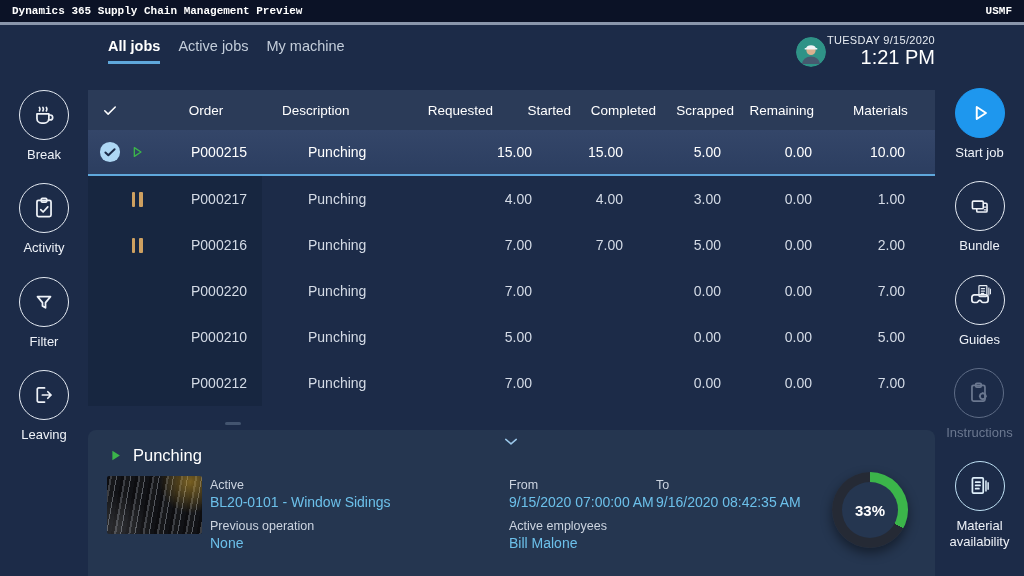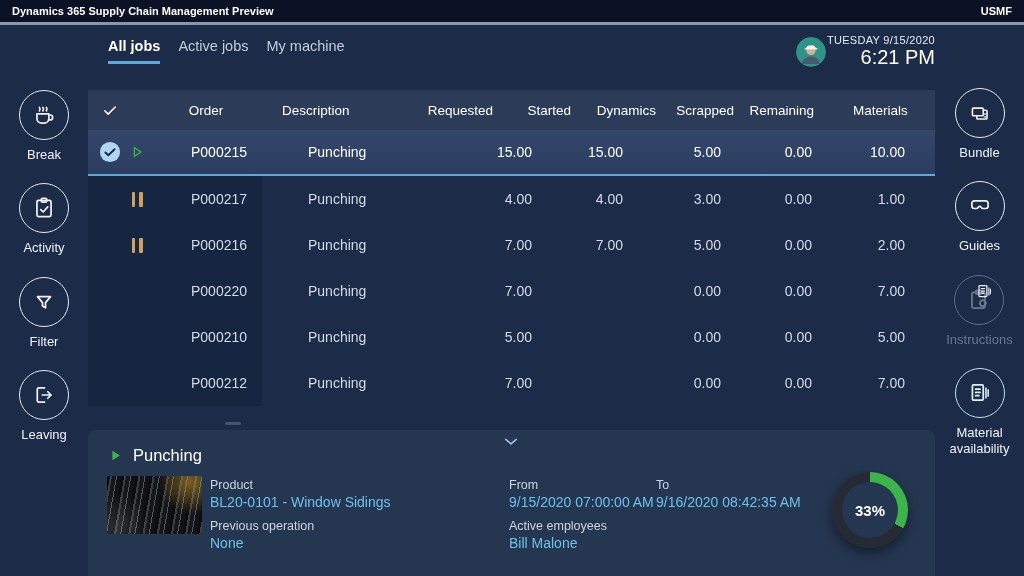--- a/index.html
+++ b/index.html
@@ -4,21 +4,21 @@
 <style>
   * { box-sizing: border-box; margin: 0; padding: 0; }
   html,body { width:1024px; height:576px; overflow:hidden; }
   body {
     font-family: "Liberation Sans", sans-serif;
     background:#1c2b48; color:#e9eef5; position:relative;
   }
   
   .titlebar {
     height:22px; background:#0b1226; display:flex; align-items:center;
-    justify-content:space-between; padding:0 12px; font-size:11px; font-weight:bold; color:#fff;
+    justify-content:space-between; padding:0 12px; font-size:11px; font-weight:bold; color:#fff;font-family:Liberation Mono, monospace;
   }
   .titlebar-divider { height:3px; background:#8a96ab; }
   
   .tabbar { position:absolute; left:108px; top:38px; display:flex; gap:18px; }
   .tab { font-size:14.5px; color:#c3cdda; padding-bottom:7px; cursor:pointer; }
   .tab.active { color:#fff; font-weight:bold; border-bottom:3px solid #5fa8dc; }
   .clock-area { position:absolute; right:89px; top:34px; display:flex; align-items:center; gap:1px; }
   .avatar { width:30px; height:30px; border-radius:50%; overflow:hidden; flex:none; }
   .clock-text { text-align:right; }
   .clock-date { font-size:11px; color:#e6ebf2; letter-spacing:.3px; }
@@ -109,21 +109,21 @@
     <svg viewBox="0 0 30 30" width="30" height="30">
       <circle cx="15" cy="15" r="15" fill="#2f9387"></circle>
       <path d="M6 27 a9 7.5 0 0 1 18 0 z" fill="#46596f"></path>
       <circle cx="15" cy="13.5" r="4.6" fill="#d9b08f"></circle>
       <path d="M9.8 11.6 a5.4 4.6 0 0 1 10.4 0 z" fill="#f2f4f6"></path>
       <rect x="8.6" y="10.9" width="12.8" height="1.7" rx="0.85" fill="#f2f4f6"></rect>
     </svg>
   </div>
   <div class="clock-text">
     <div class="clock-date">TUESDAY 9/15/2020</div>
-    <div class="clock-time">6:21 PM</div>
+    <div class="clock-time">1:21 PM</div>
   </div>
 </div>
 
 <div class="rail left">
   <div class="rail-item">
     <div class="rail-circle">
       <svg viewBox="0 0 24 24" width="26" height="26" fill="none" stroke="currentColor" stroke-width="1.6" stroke-linecap="round" stroke-linejoin="round">
         <path d="M5.5 11 h11 v4.2 a4.3 4.3 0 0 1 -4.3 4.3 h-2.4 a4.3 4.3 0 0 1 -4.3 -4.3 z"></path>
         <path d="M16.5 12 h1.2 a2.3 2.3 0 0 1 0 4.6 h-1.4"></path>
         <path d="M7.8 8.2 q1.2 -1.6 0 -3.2 M11 8.2 q1.2 -1.6 0 -3.2 M14.2 8.2 q1.2 -1.6 0 -3.2"></path>
@@ -154,20 +154,28 @@
       <svg viewBox="0 0 24 24" width="26" height="26" fill="none" stroke="currentColor" stroke-width="1.6" stroke-linecap="round" stroke-linejoin="round">
         <path d="M12.5 5.5 H7 a1.2 1.2 0 0 0 -1.2 1.2 v10.6 a1.2 1.2 0 0 0 1.2 1.2 h5.5"></path>
         <path d="M10.5 12 h8 M15.5 9 l3 3 -3 3"></path>
       </svg>
     </div>
     <div class="rail-label">Leaving</div>
   </div>
 </div>
 
 <div class="rail right">
+  <div class="rail-item">
+    <div class="rail-circle filled">
+      <svg viewBox="0 0 24 24" width="26" height="26" fill="none" stroke="#fff" stroke-width="1.8" stroke-linejoin="round">
+        <path d="M9 6.5 L17.5 12 L9 17.5 Z"></path>
+      </svg>
+    </div>
+    <div class="rail-label">Start job</div>
+  </div>
   <div class="rail-item">
     <div class="rail-circle">
       <svg viewBox="0 0 24 24" width="26" height="26" fill="none" stroke="currentColor" stroke-width="1.5" stroke-linejoin="round">
         <rect x="5" y="7.5" width="10" height="7" rx="1"></rect>
         <path d="M9 14.5 v2 a1 1 0 0 0 1 1 h7.5 a1 1 0 0 0 1 -1 V10.5 a1 1 0 0 0 -1 -1 h-2.5"></path>
         <path d="M15.5 13 h2.5 M15.5 15.5 h2.5" stroke-width="1.2"></path>
       </svg>
     </div>
     <div class="rail-label">Bundle</div>
   </div>
@@ -207,21 +215,21 @@
     <span class="slot1">
       <svg viewBox="0 0 24 24" width="18" height="18" fill="none" stroke="#fff" stroke-width="2" stroke-linecap="round" stroke-linejoin="round">
         <path d="M5 13 l4.5 4.5 L19 8"></path>
       </svg>
     </span>
   </div>
   <div class="cell order">Order</div>
   <div class="cell desc">Description</div>
   <div class="cell num">Requested</div>
   <div class="cell num">Started</div>
-  <div class="cell num">Dynamics</div>
+  <div class="cell num">Completed</div>
   <div class="cell num">Scrapped</div>
   <div class="cell num">Remaining</div>
   <div class="cell" style="text-align:center">Materials</div>
 </div>
 
 <div class="rows">
 
   <div class="trow grid-cols selected">
     <div class="cell status">
       <span class="slot1">
@@ -352,21 +360,21 @@
     <svg viewBox="0 0 24 24" width="15" height="15">
       <path d="M7 4.5 L19 12 L7 19.5 Z" fill="#3bb54a"></path>
     </svg>
     <span>Punching</span>
   </div>
 
   <div class="product-photo"></div>
 
   <div class="fieldcol col1">
     <div class="group">
-      <div class="label">Product</div>
+      <div class="label">Active</div>
       <div class="value">BL20-0101 - Window Sidings</div>
     </div>
     <div class="group">
       <div class="label">Previous operation</div>
       <div class="value">None</div>
     </div>
   </div>
 
   <div class="fieldcol col2">
     <div class="group">

